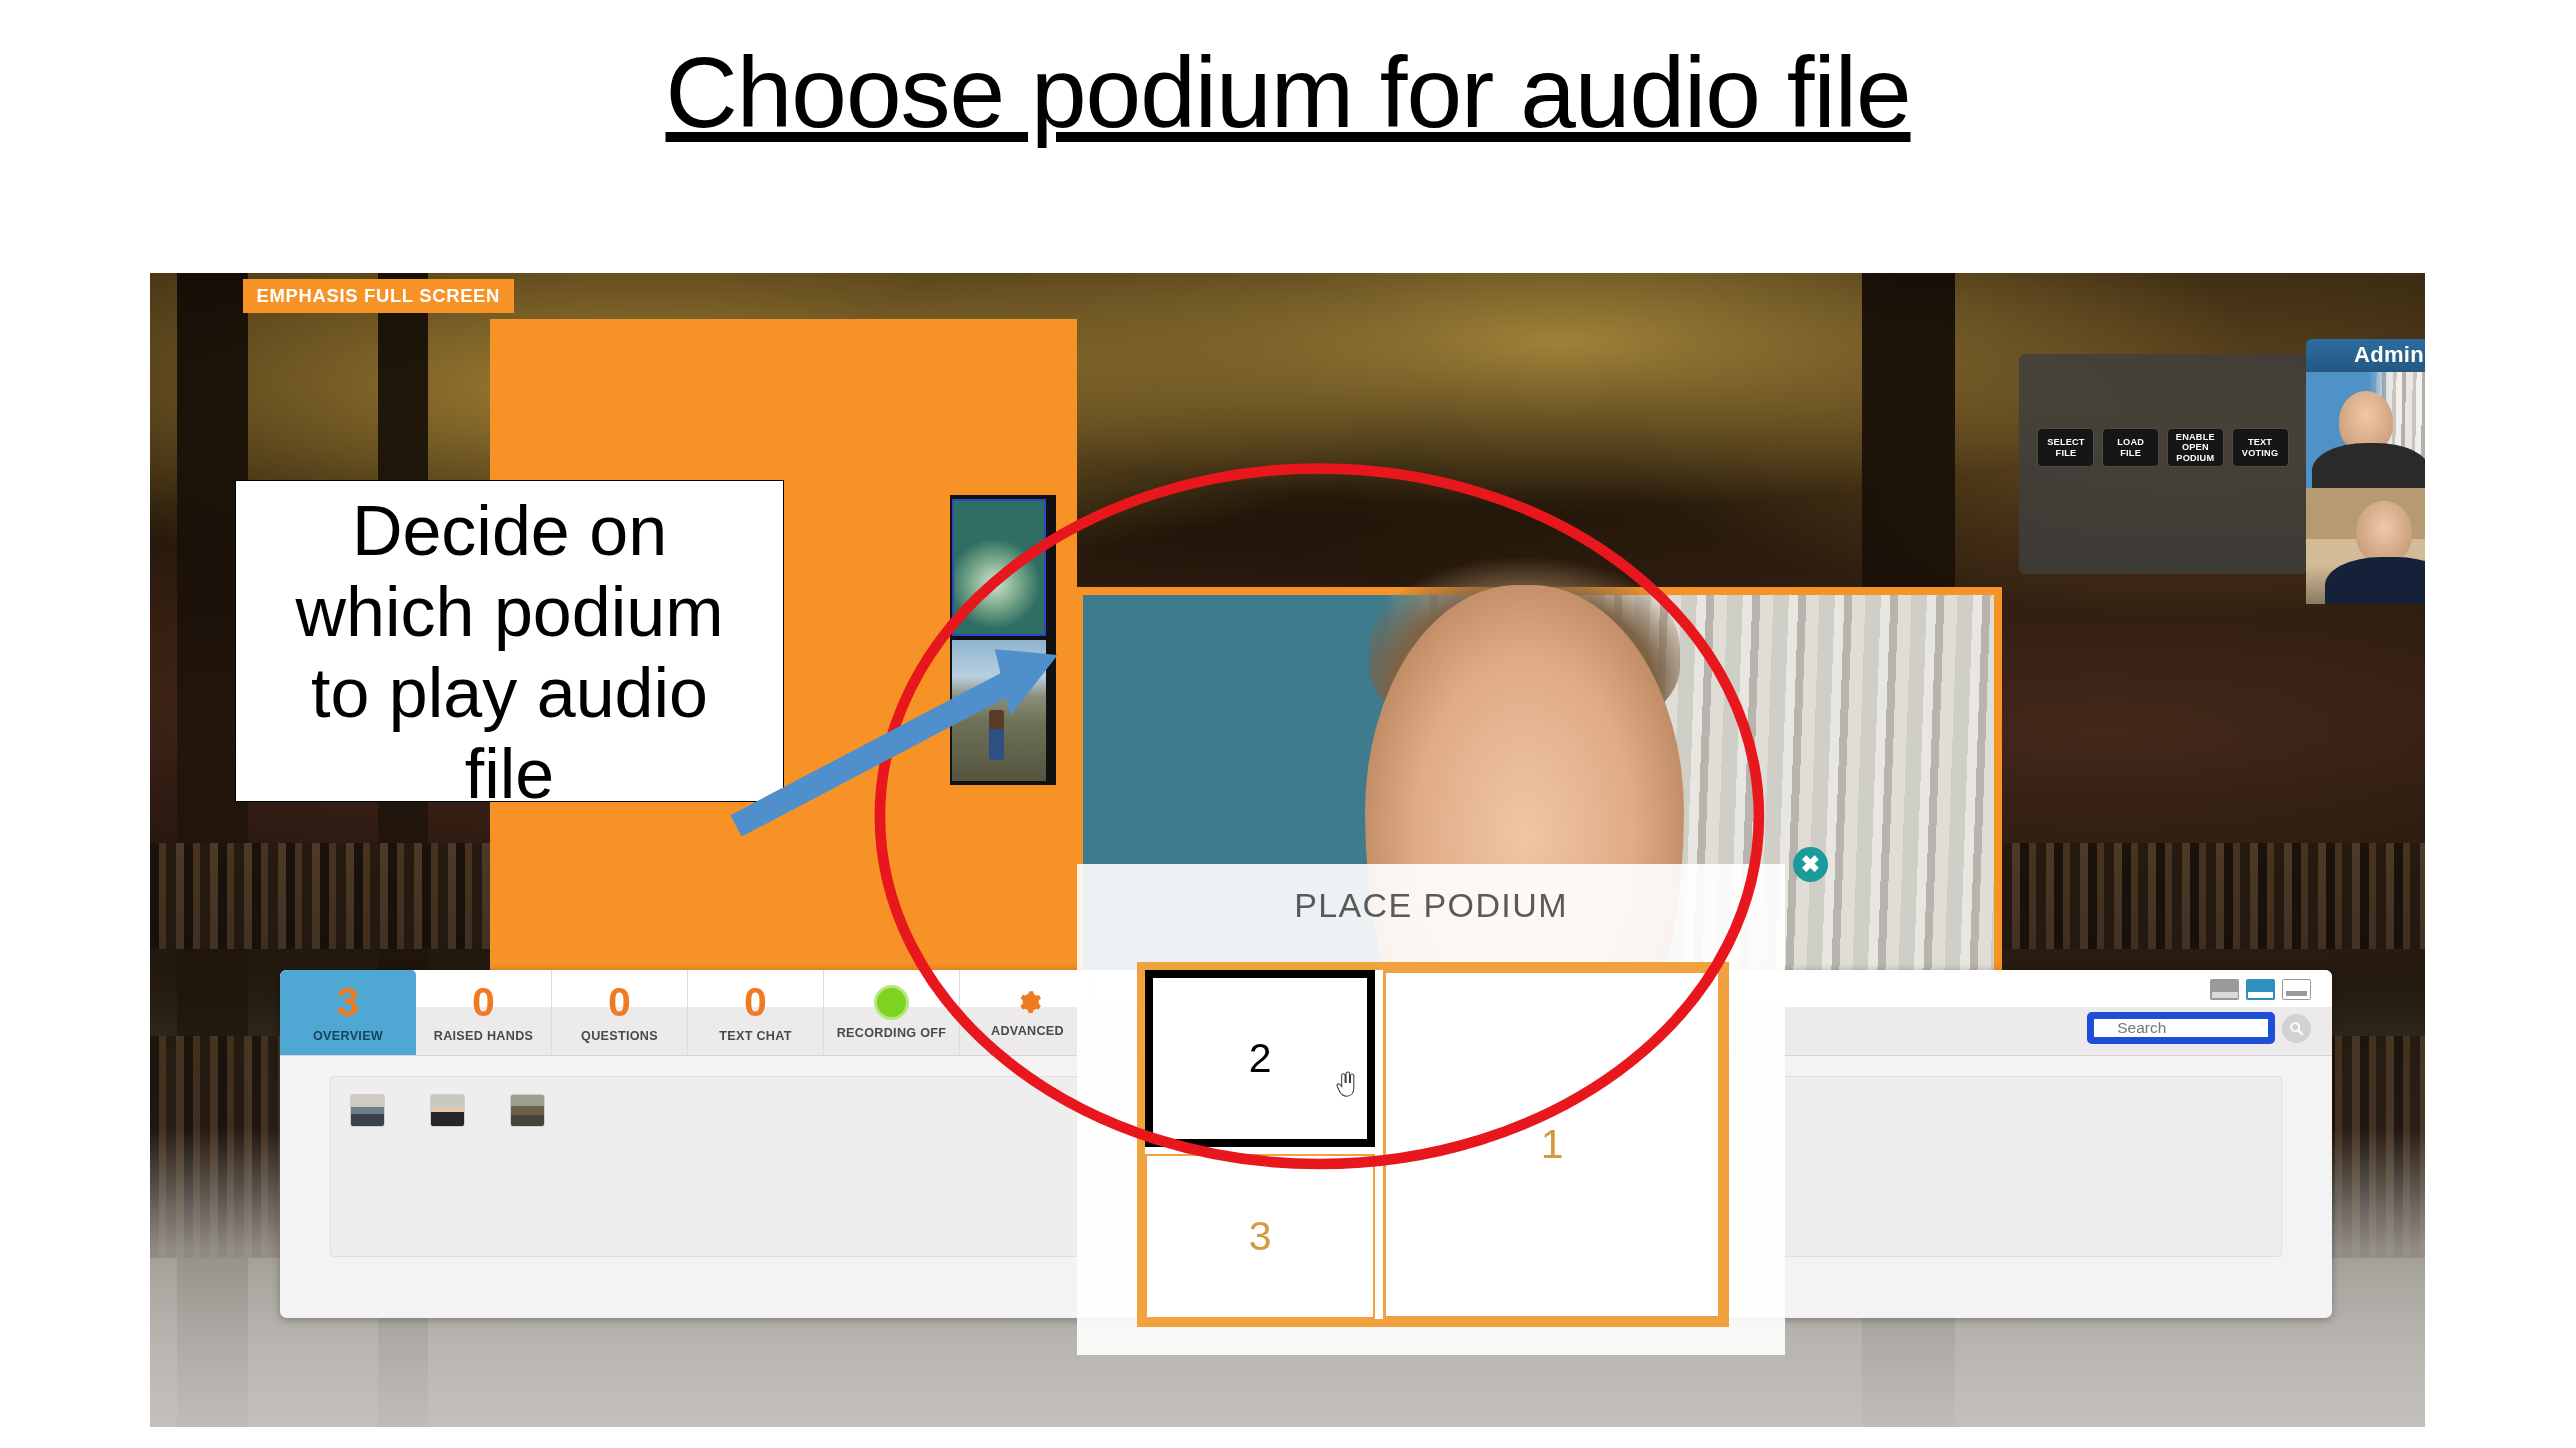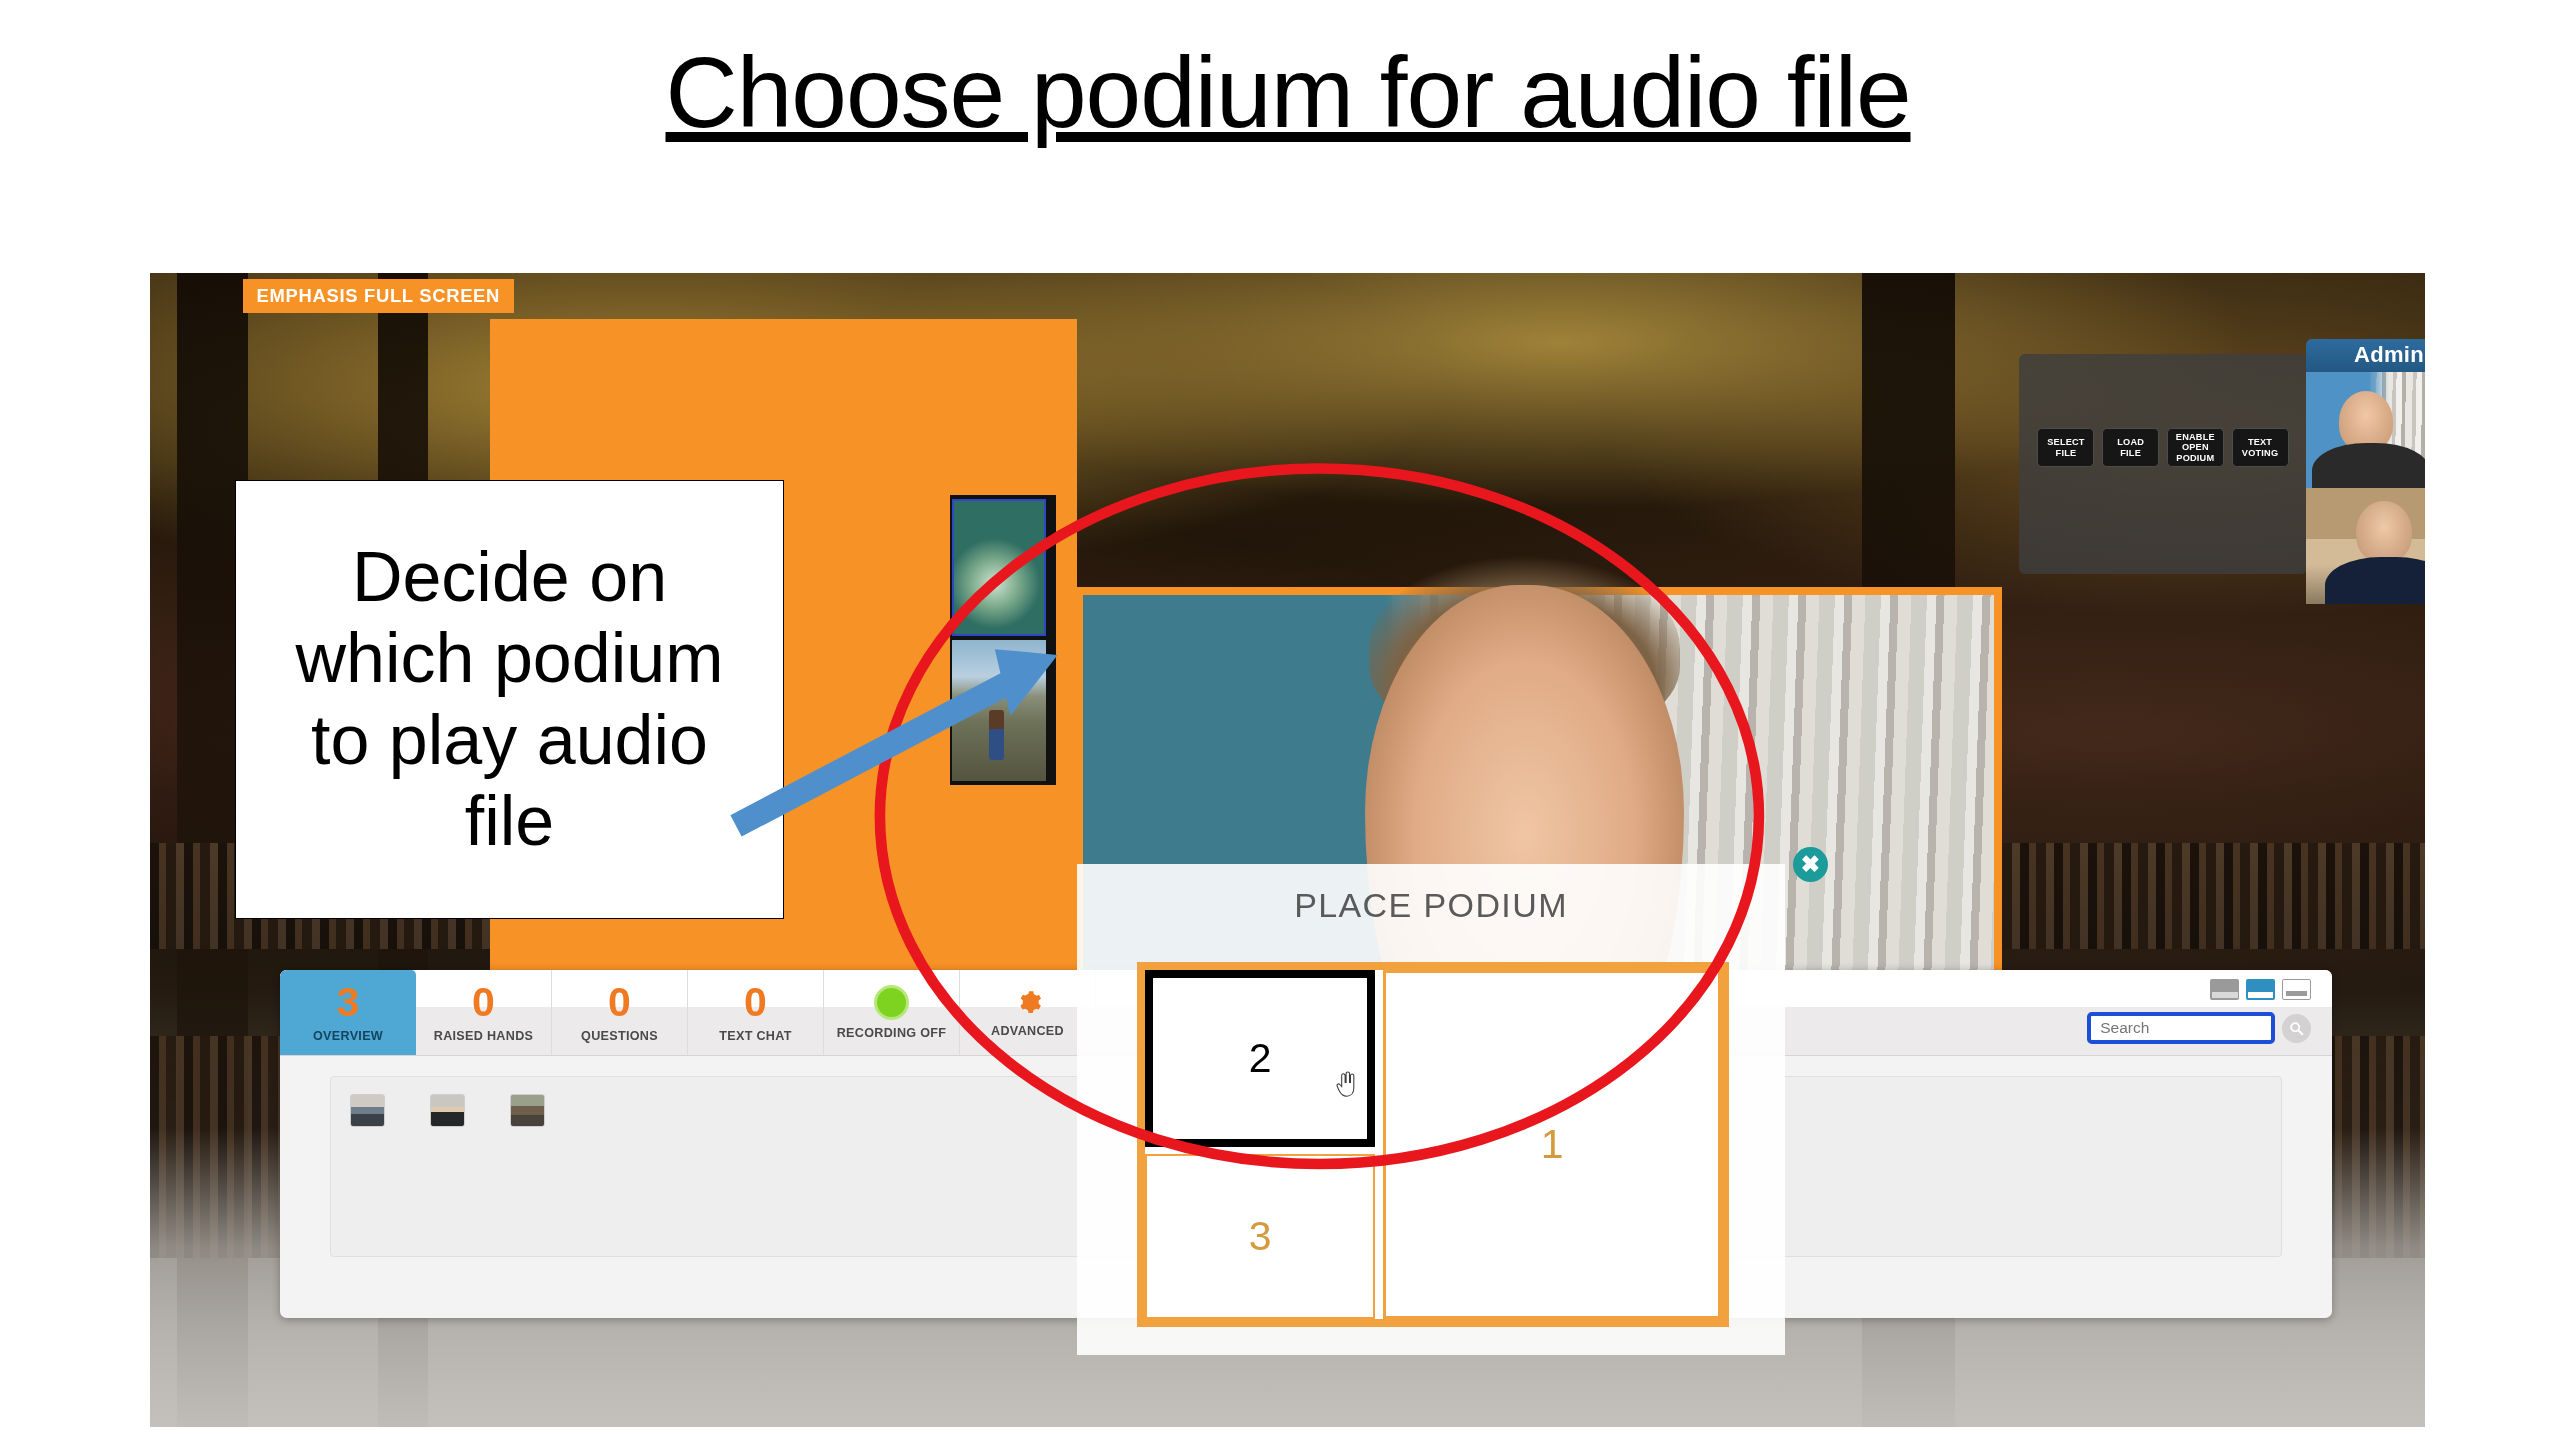--- a/index.html
+++ b/index.html
@@ -480,27 +480,27 @@
     position: absolute;
     right: 21px;
     top: 42px;
     display: flex;
     align-items: center;
     gap: 6.8px;
   }
   .search-input {
     width: 188px;
     height: 32px;
-    border: 4px solid #1d4ed8;
+    border: 7px solid #1d4ed8;
     border-radius: 4.8px;
     background: #ffffff;
     font-family: "Liberation Sans", sans-serif;
     font-size: 15.5px;
     color: #6d6b6b;
-    padding: 0 9px;
+    padding: 0 23px;
     box-sizing: border-box;
     outline: none;
   }
   .search-btn {
     width: 29px; height: 29px;
     border-radius: 50%;
     background: #d3d1d1;
     display: flex;
     align-items: center;
     justify-content: center;
@@ -534,26 +534,26 @@
   .avatar.a1 { background: linear-gradient(180deg,#cfcbc4 0 38%, #6e7d8c 38% 62%, #3a4149 62% 100%); }
   .avatar.a2 { background: linear-gradient(180deg,#c9c7c2 0 40%, #e0c9ac 40% 56%, #24262a 56% 100%); }
   .avatar.a3 { background: linear-gradient(180deg,#9aa08c 0 34%, #6d5f4c 34% 64%, #47423a 64% 100%); }
 
   
   .callout {
     position: absolute;
     left: 235px;
     top: 480px;
     width: 549px;
-    height: 439px;
+    height: 322px;
     background: #ffffff;
     border: 1.9px solid #000000;
     box-sizing: border-box;
     display: flex;
-    align-items: center;
+    align-items: flex-start;
     justify-content: center;
     padding: 9.7px 21px;
     z-index: 12;
   }
   .callout-text {
     font-family: "Liberation Sans", sans-serif;
     font-size: 70px;
     line-height: 1.16;
     color: #000000;
     text-align: center;

